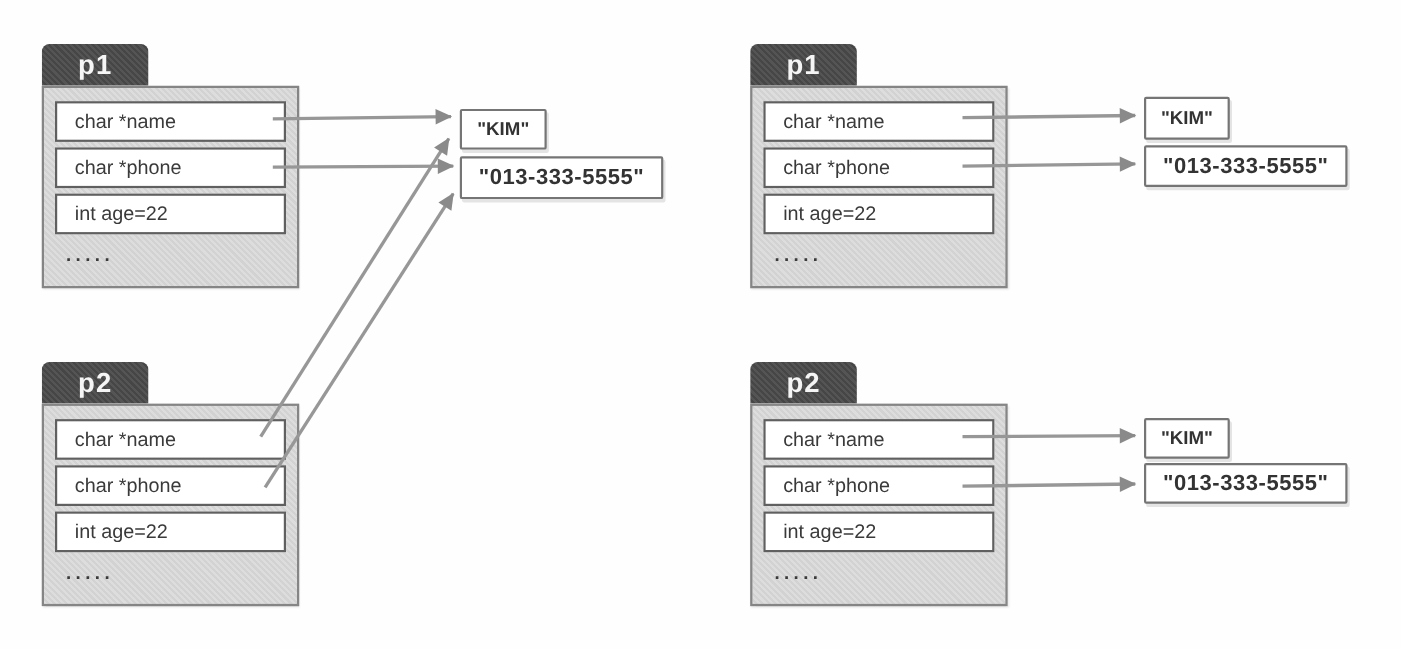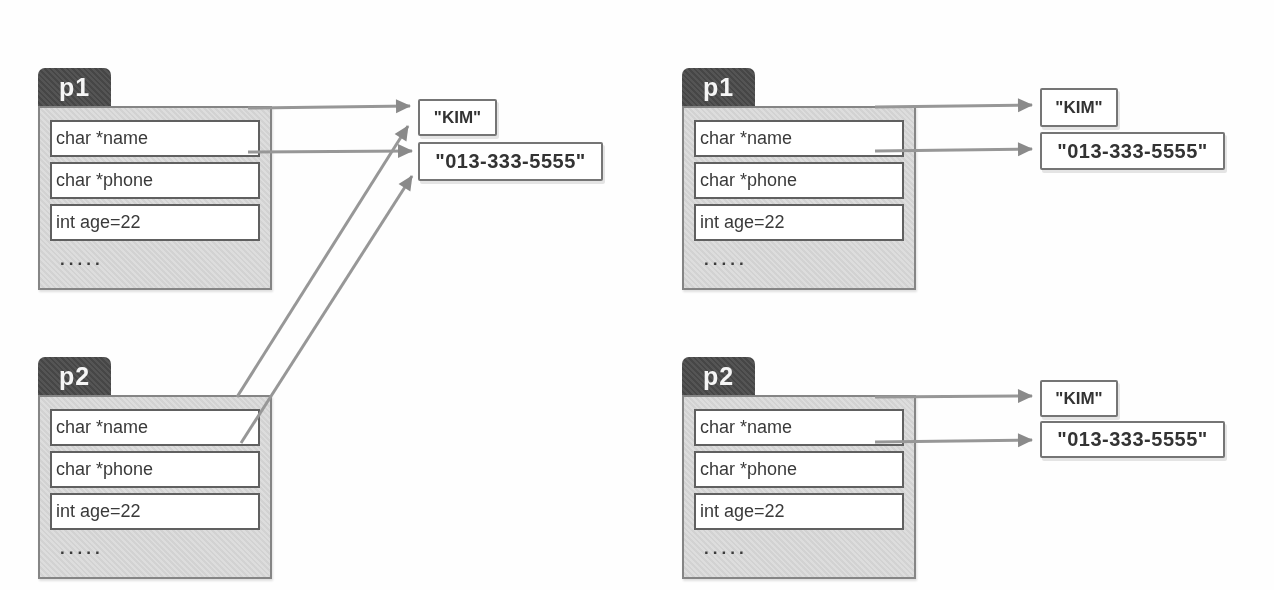--- a/index.html
+++ b/index.html
@@ -5,43 +5,43 @@
   * { margin:0; padding:0; box-sizing:border-box; }
   html, body { background:#ffffff; }
   .canvas {
     position:relative; width:1274px; height:590px;
     background:var(--canvas-bg, #fefefe);
     font-family:"Liberation Sans", sans-serif;
     overflow:hidden;
   }
   .struct { position:absolute; width:234px; }
   .tab {
-    width:73px; height:38px;
+    width:97px; height:38px;
     background-color:var(--tab-bg, #4a4a4a);
     background-image:repeating-linear-gradient(45deg, rgba(255,255,255,0.06) 0 2px, rgba(0,0,0,0.06) 2px 4px);
     border-radius:7px 7px 0 0;
-    display:flex; align-items:center; justify-content:center;margin-top:28px;
+    display:flex; align-items:center; justify-content:center;
   }
   .tab-label {
     color:var(--tab-text, #f5f5f5);
     font-weight:bold; font-size:25px; letter-spacing:1px;
   }
   .struct-body {
     width:234px; height:184px;
     background-color:var(--body-bg, #d9d9d9);
     background-image:repeating-linear-gradient(45deg, rgba(255,255,255,0.10) 0 2px, rgba(0,0,0,0.03) 2px 4px);
     border:2px solid var(--body-border, #858585);
     padding:12px 10px 0 10px;
     box-shadow:1px 2px 2px rgba(0,0,0,0.12);
   }
   .field-row {
     height:37px; background:var(--row-bg, #ffffff);
     border:2px solid var(--row-border, #606060);
     margin-bottom:5px;
-    display:flex; align-items:center; padding-left:4px;
+    display:flex; align-items:center; padding-left:16px;
   }
   .field-row span { font-size:18px; color:var(--field-text, #3a3a3a); }
   .dots {
     margin:13px 0 0 10px;
     font-weight:bold; font-size:17px; letter-spacing:4px; line-height:12px;
     color:var(--field-text, #3a3a3a);
   }
   .value-box {
     position:absolute; background:#ffffff;
     border:2px solid var(--value-border, #757575);

